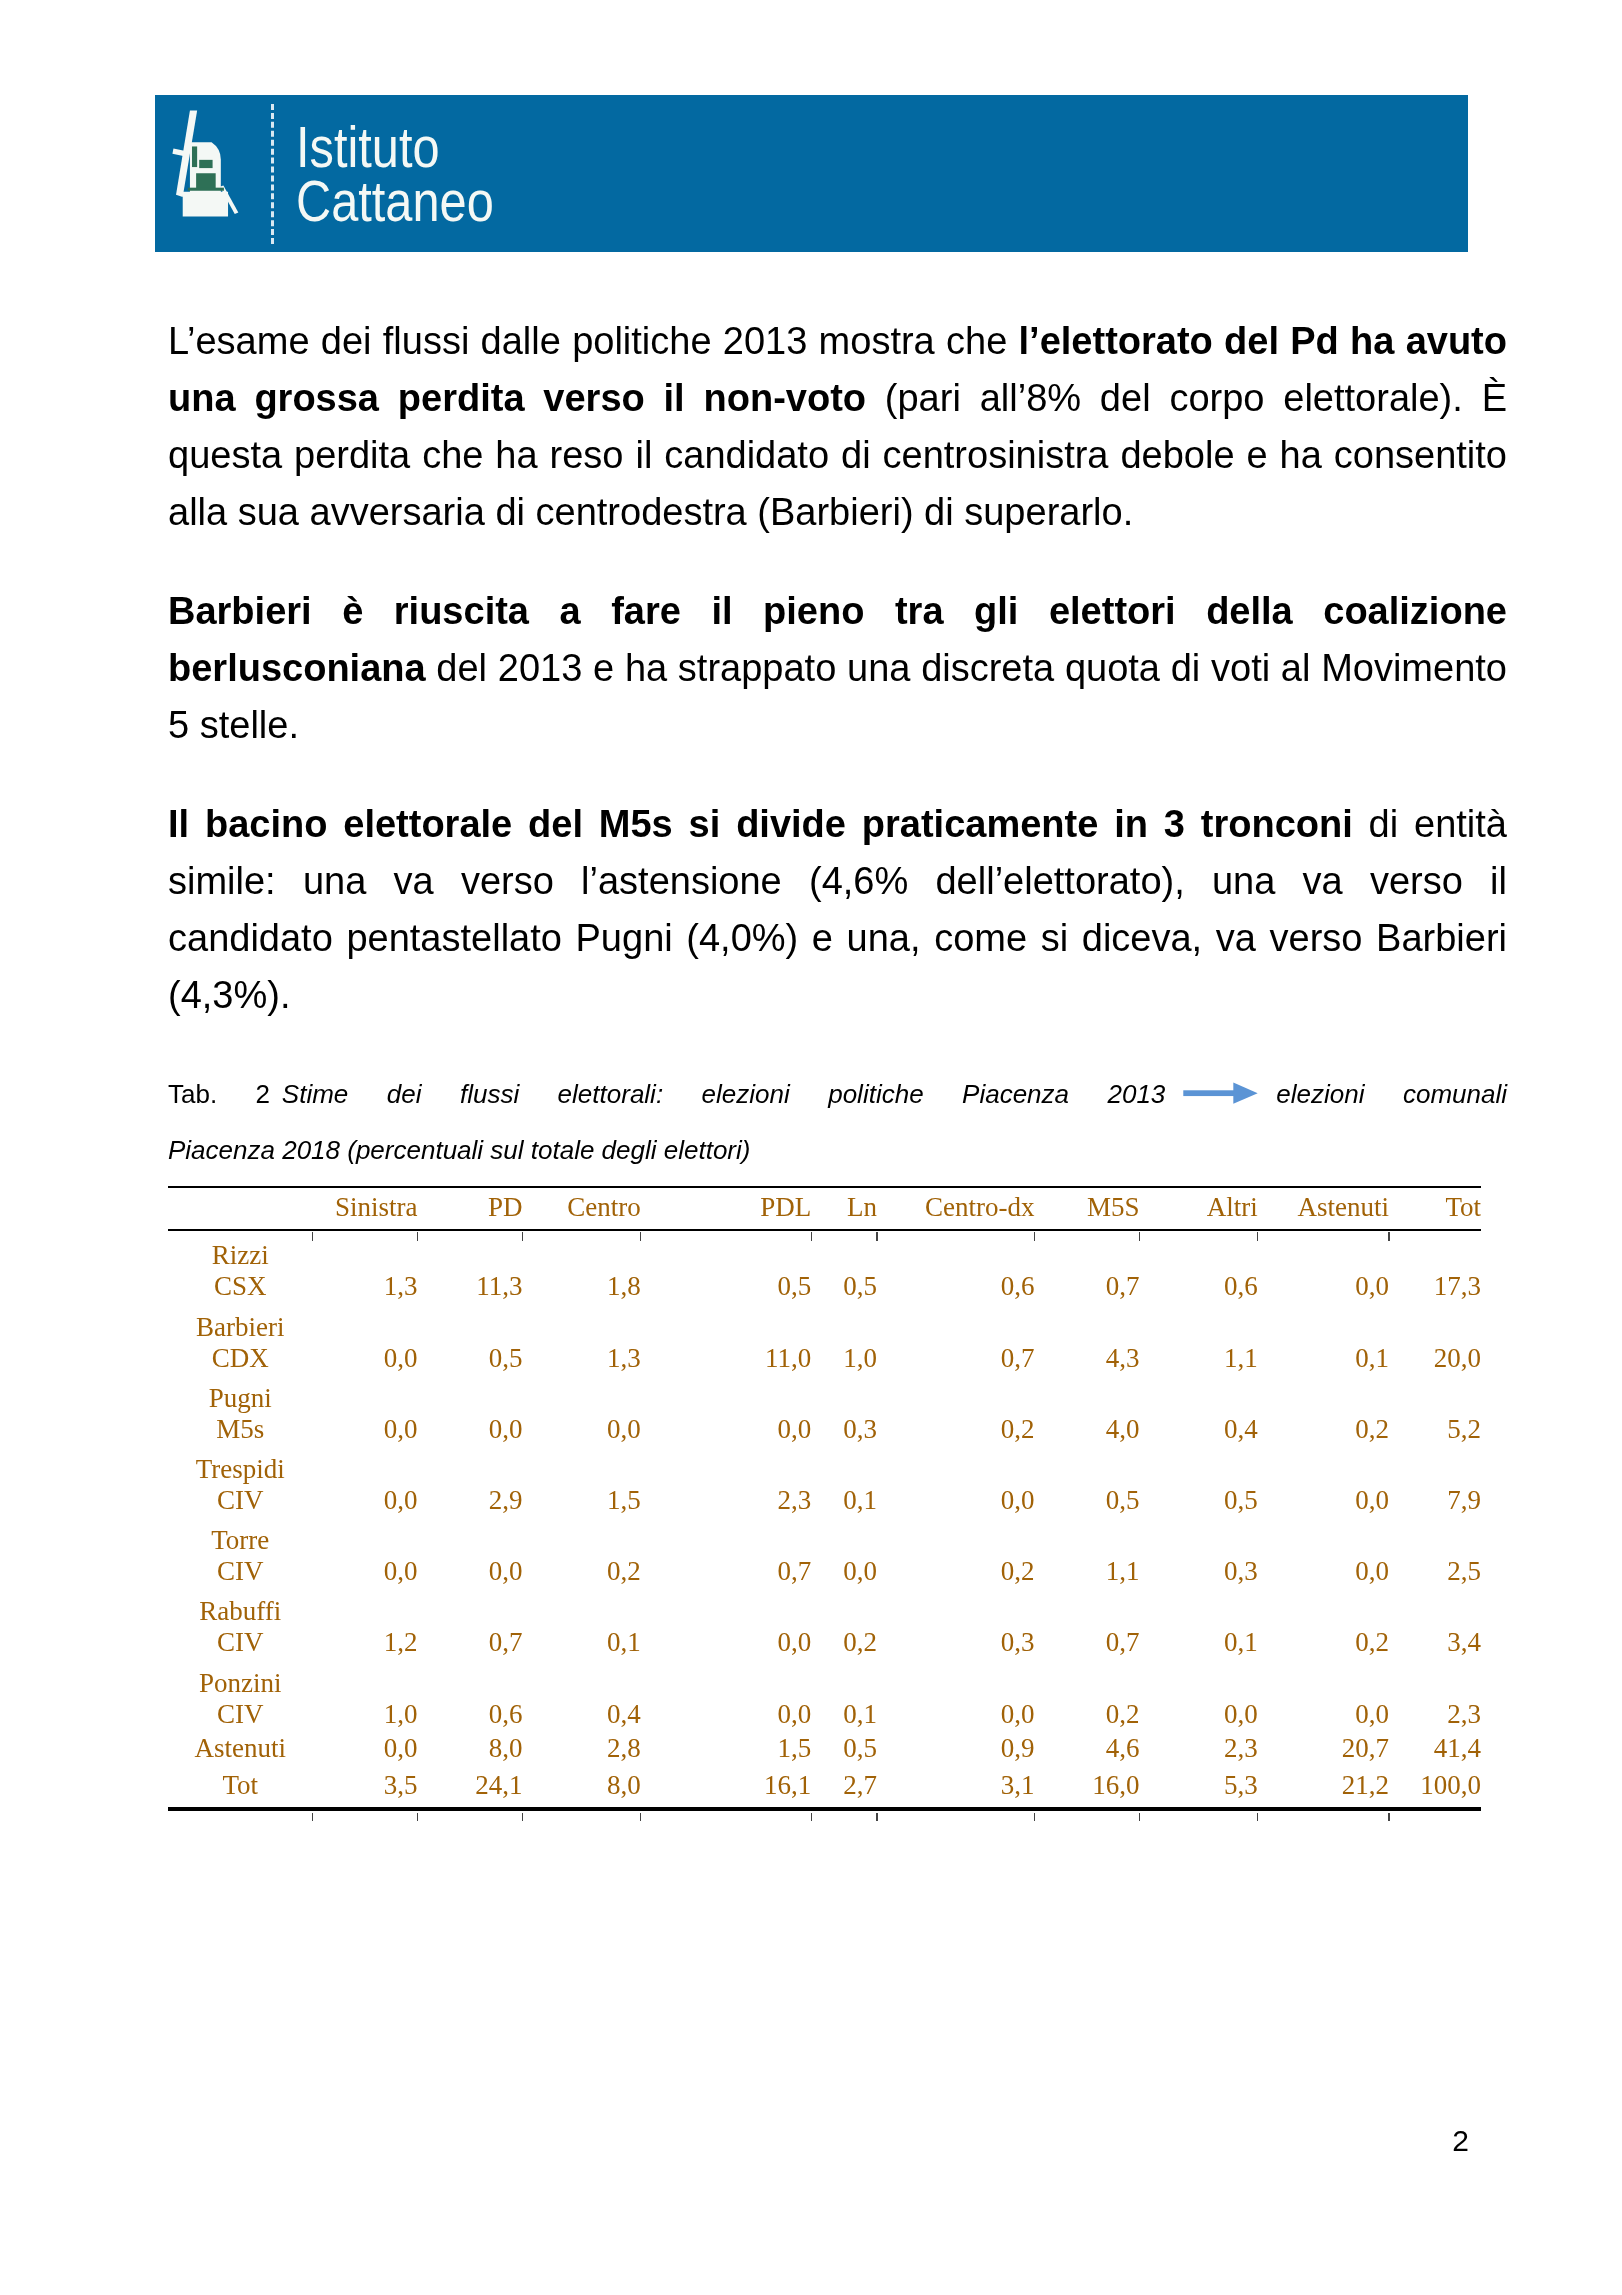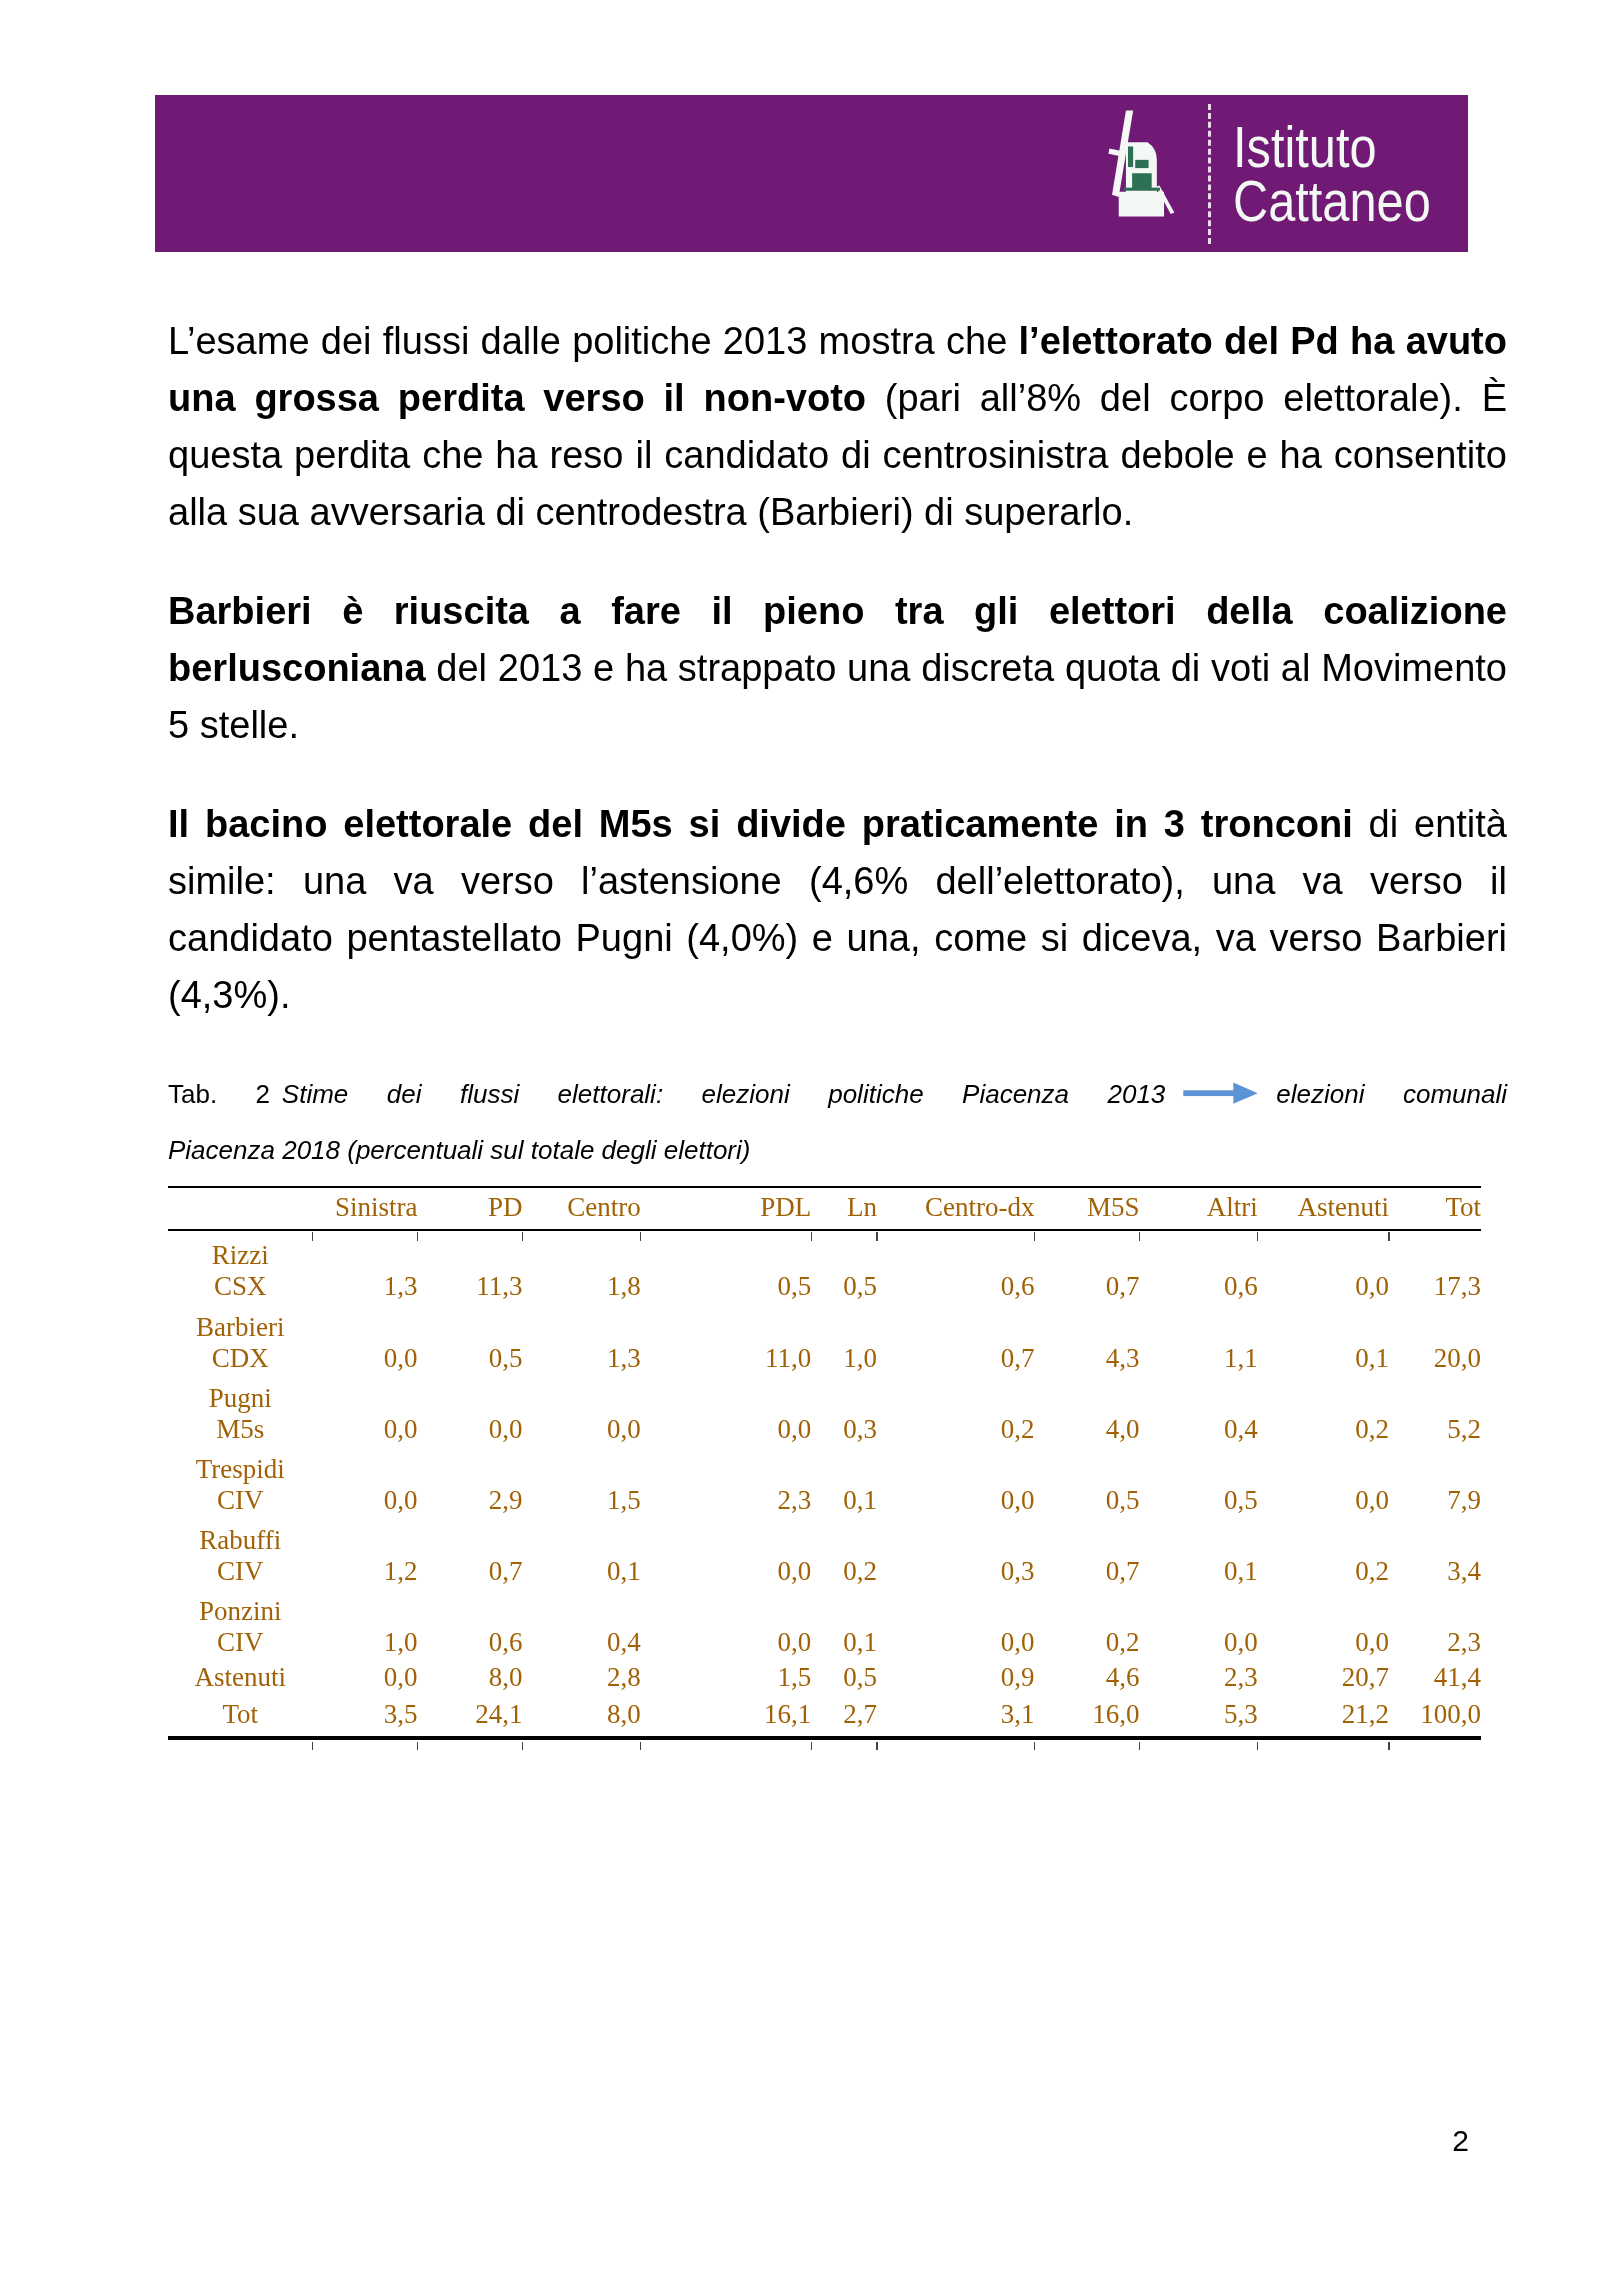--- a/index.html
+++ b/index.html
@@ -75,21 +75,21 @@
   
   .page-num {
     position:absolute; top:2124px; right:153px; font-size:30px; line-height:33px;
   }
 </style>
 </head>
 <body>
 
 <div class="page">
 
-  <div class="banner" style="background: #701a75; justify-content: flex-end;">
+  <div class="banner" style="background: #0369a1;">
     <svg class="logo-icon" viewBox="0 0 200 245" xmlns="http://www.w3.org/2000/svg">
       <g fill="#f4f8f5" stroke="none">
 
         <polygon points="62,0 76,0 48,168 35,164"></polygon>
 
         <polygon points="30,74 58,80 56,90 28,84"></polygon>
 
         <path d="M62,62 L104,62 Q122,74 122,96 L122,162 L62,162 Z"></path>
 
         <path d="M48,158 L136,158 L136,206 L48,206 Z"></path>
@@ -221,20 +221,36 @@
             <td>2,3</td>
             <td>0,1</td>
             <td>0,0</td>
             <td>0,5</td>
             <td>0,5</td>
             <td>0,0</td>
             <td>7,9</td>
           </tr>
           <tr class="dbl">
             <td class="lab">
+              <div class="cand-name">Torre</div>
+              <div class="list-code">CIV</div>
+            </td>
+            <td>0,0</td>
+            <td>0,0</td>
+            <td>0,2</td>
+            <td>0,7</td>
+            <td>0,0</td>
+            <td>0,2</td>
+            <td>1,1</td>
+            <td>0,3</td>
+            <td>0,0</td>
+            <td>2,5</td>
+          </tr>
+          <tr class="dbl">
+            <td class="lab">
               <div class="cand-name">Rabuffi</div>
               <div class="list-code">CIV</div>
             </td>
             <td>1,2</td>
             <td>0,7</td>
             <td>0,1</td>
             <td>0,0</td>
             <td>0,2</td>
             <td>0,3</td>
             <td>0,7</td>

